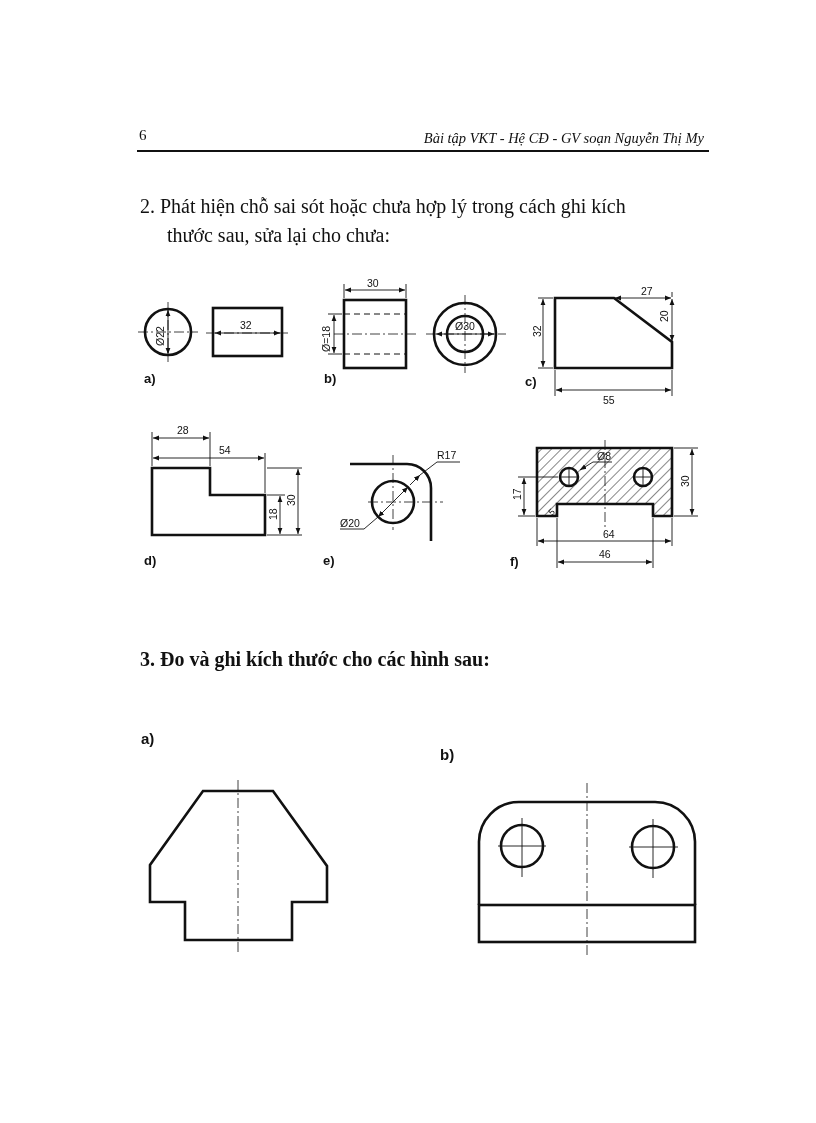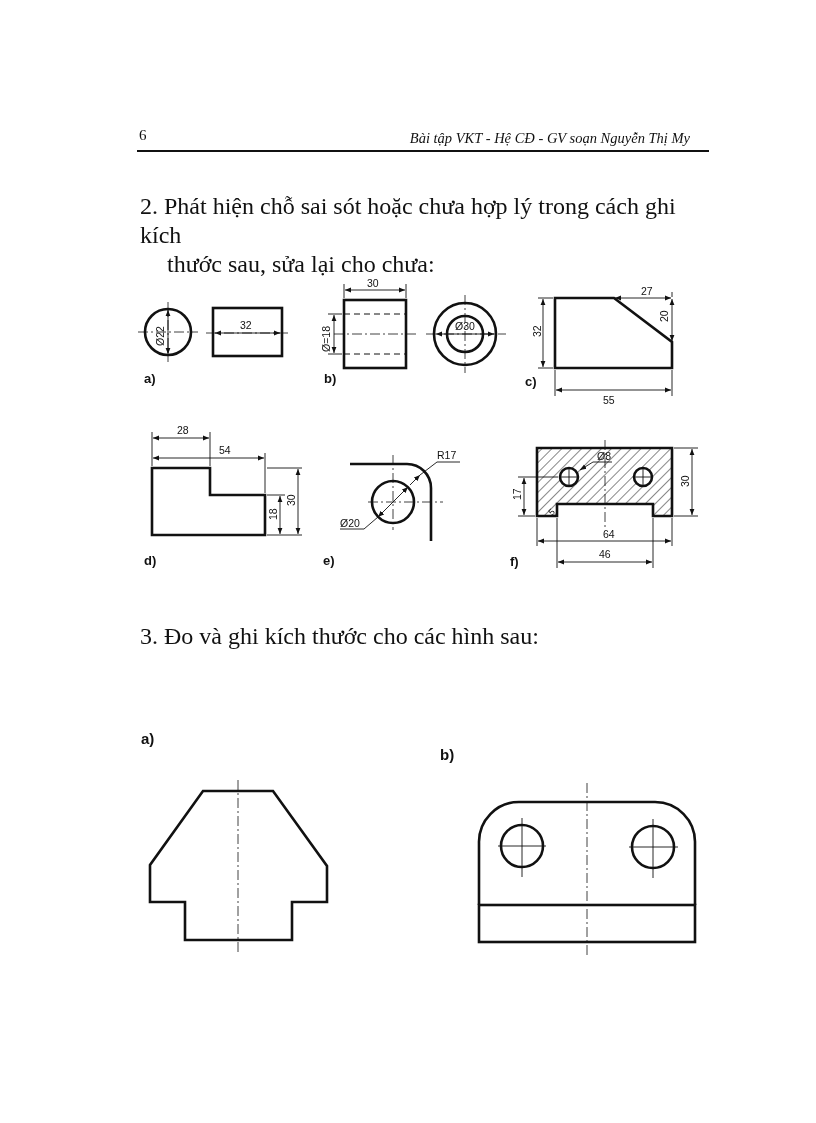--- a/index.html
+++ b/index.html
@@ -1,27 +1,27 @@
 <!DOCTYPE html>
 <html><head>
 <meta charset="utf-8">
 <style>
   html, body { margin: 0; padding: 0; background: #ffffff; }
   body { width: 816px; height: 1123px; position: relative; overflow: hidden;
          font-family: "Liberation Serif", "DejaVu Serif", serif; color: #111; }
   .abs { position: absolute; }
   .page-num { left: 139px; top: 127px; font-size: 15px; }
-  .running-head { left: 350px; top: 130px; width: 340px; text-align: right;
+  .running-head { left: 364px; top: 130px; width: 340px; text-align: right;
                   font-style: italic; font-size: 14.5px; }
   .head-rule { left: 137px; top: 150px; width: 572px; height: 0;
                border-top: 2px solid #111; }
-  .exercise { left: 140px; font-size: 24px; line-height: 29px; }
+  .exercise { left: 140px; font-size: 20px; line-height: 29px; }
   .ex2 { top: 192px; width: 575px; }
   .ex2 .l2 { padding-left: 27px; display: block; }
-  .ex3 { top: 622px; }
+  .ex3 { top: 645px; font-weight: bold; }
   svg.drawings { position: absolute; left: 0; top: 0; }
   svg text { font-family: "Liberation Sans", "DejaVu Sans", sans-serif; fill: #111; }
   .lbl { font-size: 13px; font-weight: bold; }
   .dim { font-size: 10.5px; }
   .thick { stroke: #111; stroke-width: 2.6; fill: none; }
   .thin  { stroke: #111; stroke-width: 0.9; fill: none; }
   .center { stroke: #111; stroke-width: 0.8; fill: none; stroke-dasharray: 10 3 2 3; }
   .hidden { stroke: #111; stroke-width: 1; fill: none; stroke-dasharray: 6 4; }
 </style>
 </head>

